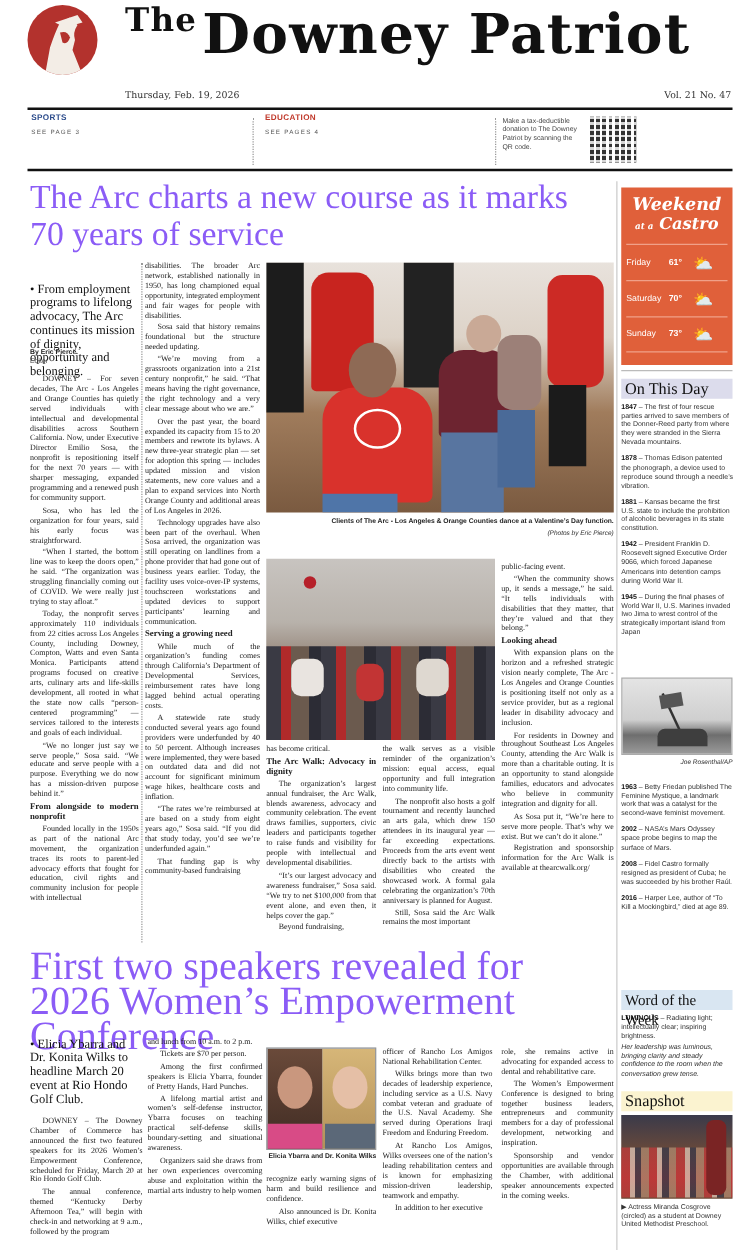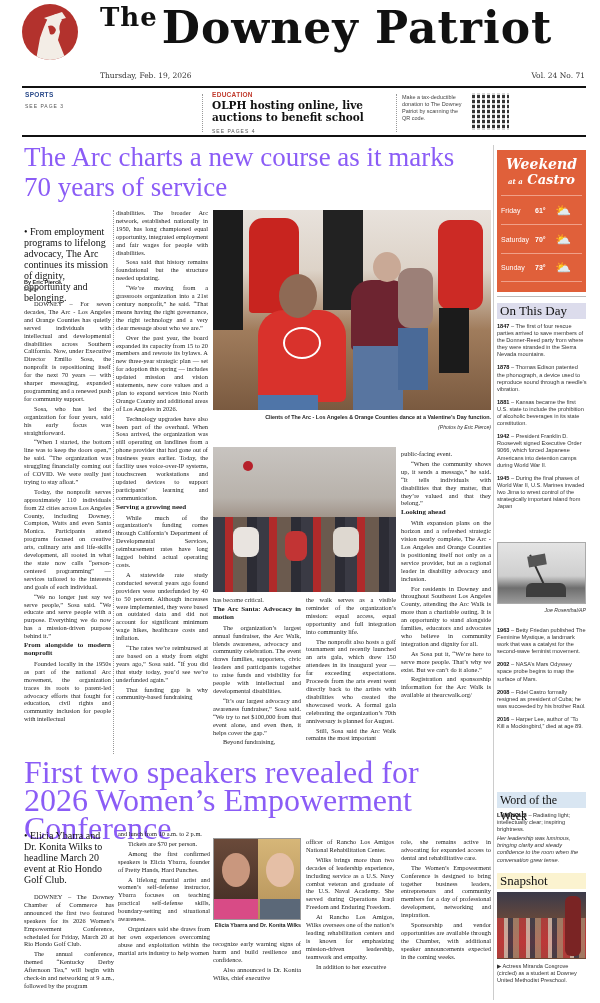--- a/index.html
+++ b/index.html
@@ -44,31 +44,30 @@
   <svg width="56" height="56" viewBox="0 0 56 56">
     <path d="M14 56 L18 34 Q22 22 26 14 L34 10 L40 16 Q36 22 38 28 L36 36 L44 56 Z" fill="#f3ede6"></path>
     <path d="M22 14 L40 8 L44 14 L30 18 Z" fill="#f3ede6"></path>
     <path d="M26 22 Q32 20 34 26 Q32 32 28 30 Z" fill="#b3322d"></path>
   </svg>
 </div>
 <div class="abs masthead-title">
   <span class="the">The</span><span>Downey Patriot</span>
 </div>
 <div class="abs dateline" style="left:100px">Thursday, Feb. 19, 2026</div>
-<div class="abs dateline" style="right:15px">Vol. 24 No. 71</div>
+<div class="abs dateline" style="right:15px">Vol. 21 No. 47</div>
 <div class="abs rule-thick" style="left:22px;top:86px;width:564px"></div>
 
 <div class="abs teaser" style="left:25px;width:180px">
   <div class="kicker" style="color:#2a4a8a">SPORTS</div>
   <div class="see">SEE PAGE 3</div>
 </div>
 <div class="abs dotsep" style="left:202px;top:94px;height:38px"></div>
 <div class="abs teaser" style="left:212px;width:180px">
   <div class="kicker" style="color:#c0392b">EDUCATION</div>
-  <div class="hl">OLPH hosting online, live auctions to benefit school</div>
   <div class="see">SEE PAGES 4</div>
 </div>
 <div class="abs dotsep" style="left:396px;top:94px;height:38px"></div>
 <div class="abs" style="left:402px;top:94px;width:62px;font-family:'Liberation Sans',sans-serif;font-size:5.5px;line-height:7px;color:#444">Make a tax-deductible donation to The Downey Patriot by scanning the QR code.</div>
 <div class="abs" style="left:472px;top:93px;width:37px;height:37px;background:
   repeating-linear-gradient(90deg,#111 0 3px,#fff 3px 5px),#fff;opacity:.85"></div>
 <div class="abs" style="left:472px;top:93px;width:37px;height:37px;background:repeating-linear-gradient(0deg,rgba(255,255,255,.8) 0 2px,transparent 2px 5px)"></div>
 <div class="abs rule-thick" style="left:22px;top:135px;width:564px;height:1.5px"></div>
 
 <div class="abs main-hl" style="left:24px;top:142px;width:450px">The Arc charts a new course as it marks 70 years of service</div>
@@ -121,21 +120,21 @@
 <div class="abs" style="left:213px;top:447px;width:183px;height:145px;background:linear-gradient(180deg,#c8c4c0 0%,#b8b2ab 35%,#8d7b6e 60%,#5c4d46 100%);overflow:hidden">
   <div class="abs" style="left:30px;top:14px;width:10px;height:10px;border-radius:50%;background:#b6202a"></div>
   <div class="abs" style="left:0;top:70px;width:183px;height:75px;background:repeating-linear-gradient(90deg,#3a3a44 0 12px,#b02a2a 12px 20px,#6b5a4e 20px 34px,#2c2c35 34px 44px)"></div>
   <div class="abs" style="left:20px;top:80px;width:26px;height:30px;background:#e9e4e0;border-radius:8px"></div>
   <div class="abs" style="left:72px;top:84px;width:22px;height:30px;background:#c23434;border-radius:8px"></div>
   <div class="abs" style="left:120px;top:80px;width:26px;height:30px;background:#ded8d0;border-radius:8px"></div>
 </div>
 
 <div class="abs col" style="left:213px;top:596px;width:88px;height:158px">
   <p class="noind">has become critical.</p>
-  <p class="sub">The Arc Santa: Advocacy in motion</p>
+  <p class="sub">The Arc Walk: Advocacy in dignity</p>
   <p>The organization’s largest annual fundraiser, the Arc Walk, blends awareness, advocacy and community celebration. The event draws families, supporters, civic leaders and participants together to raise funds and visibility for people with intellectual and developmental disabilities.</p>
   <p>“It’s our largest advocacy and awareness fundraiser,” Sosa said. “We try to net $100,000 from that event alone, and even then, it helps cover the gap.”</p>
   <p>Beyond fundraising,</p>
 </div>
 <div class="abs col" style="left:306px;top:596px;width:90px;height:158px">
   <p class="noind">the walk serves as a visible reminder of the organization’s mission: equal access, equal opportunity and full integration into community life.</p>
   <p>The nonprofit also hosts a golf tournament and recently launched an arts gala, which drew 150 attendees in its inaugural year — far exceeding expectations. Proceeds from the arts event went directly back to the artists with disabilities who created the showcased work. A formal gala celebrating the organization’s 70th anniversary is planned for August.</p>
   <p>Still, Sosa said the Arc Walk remains the most important</p>
 </div>
 <div class="abs col" style="left:401px;top:450px;width:90px;height:304px">

